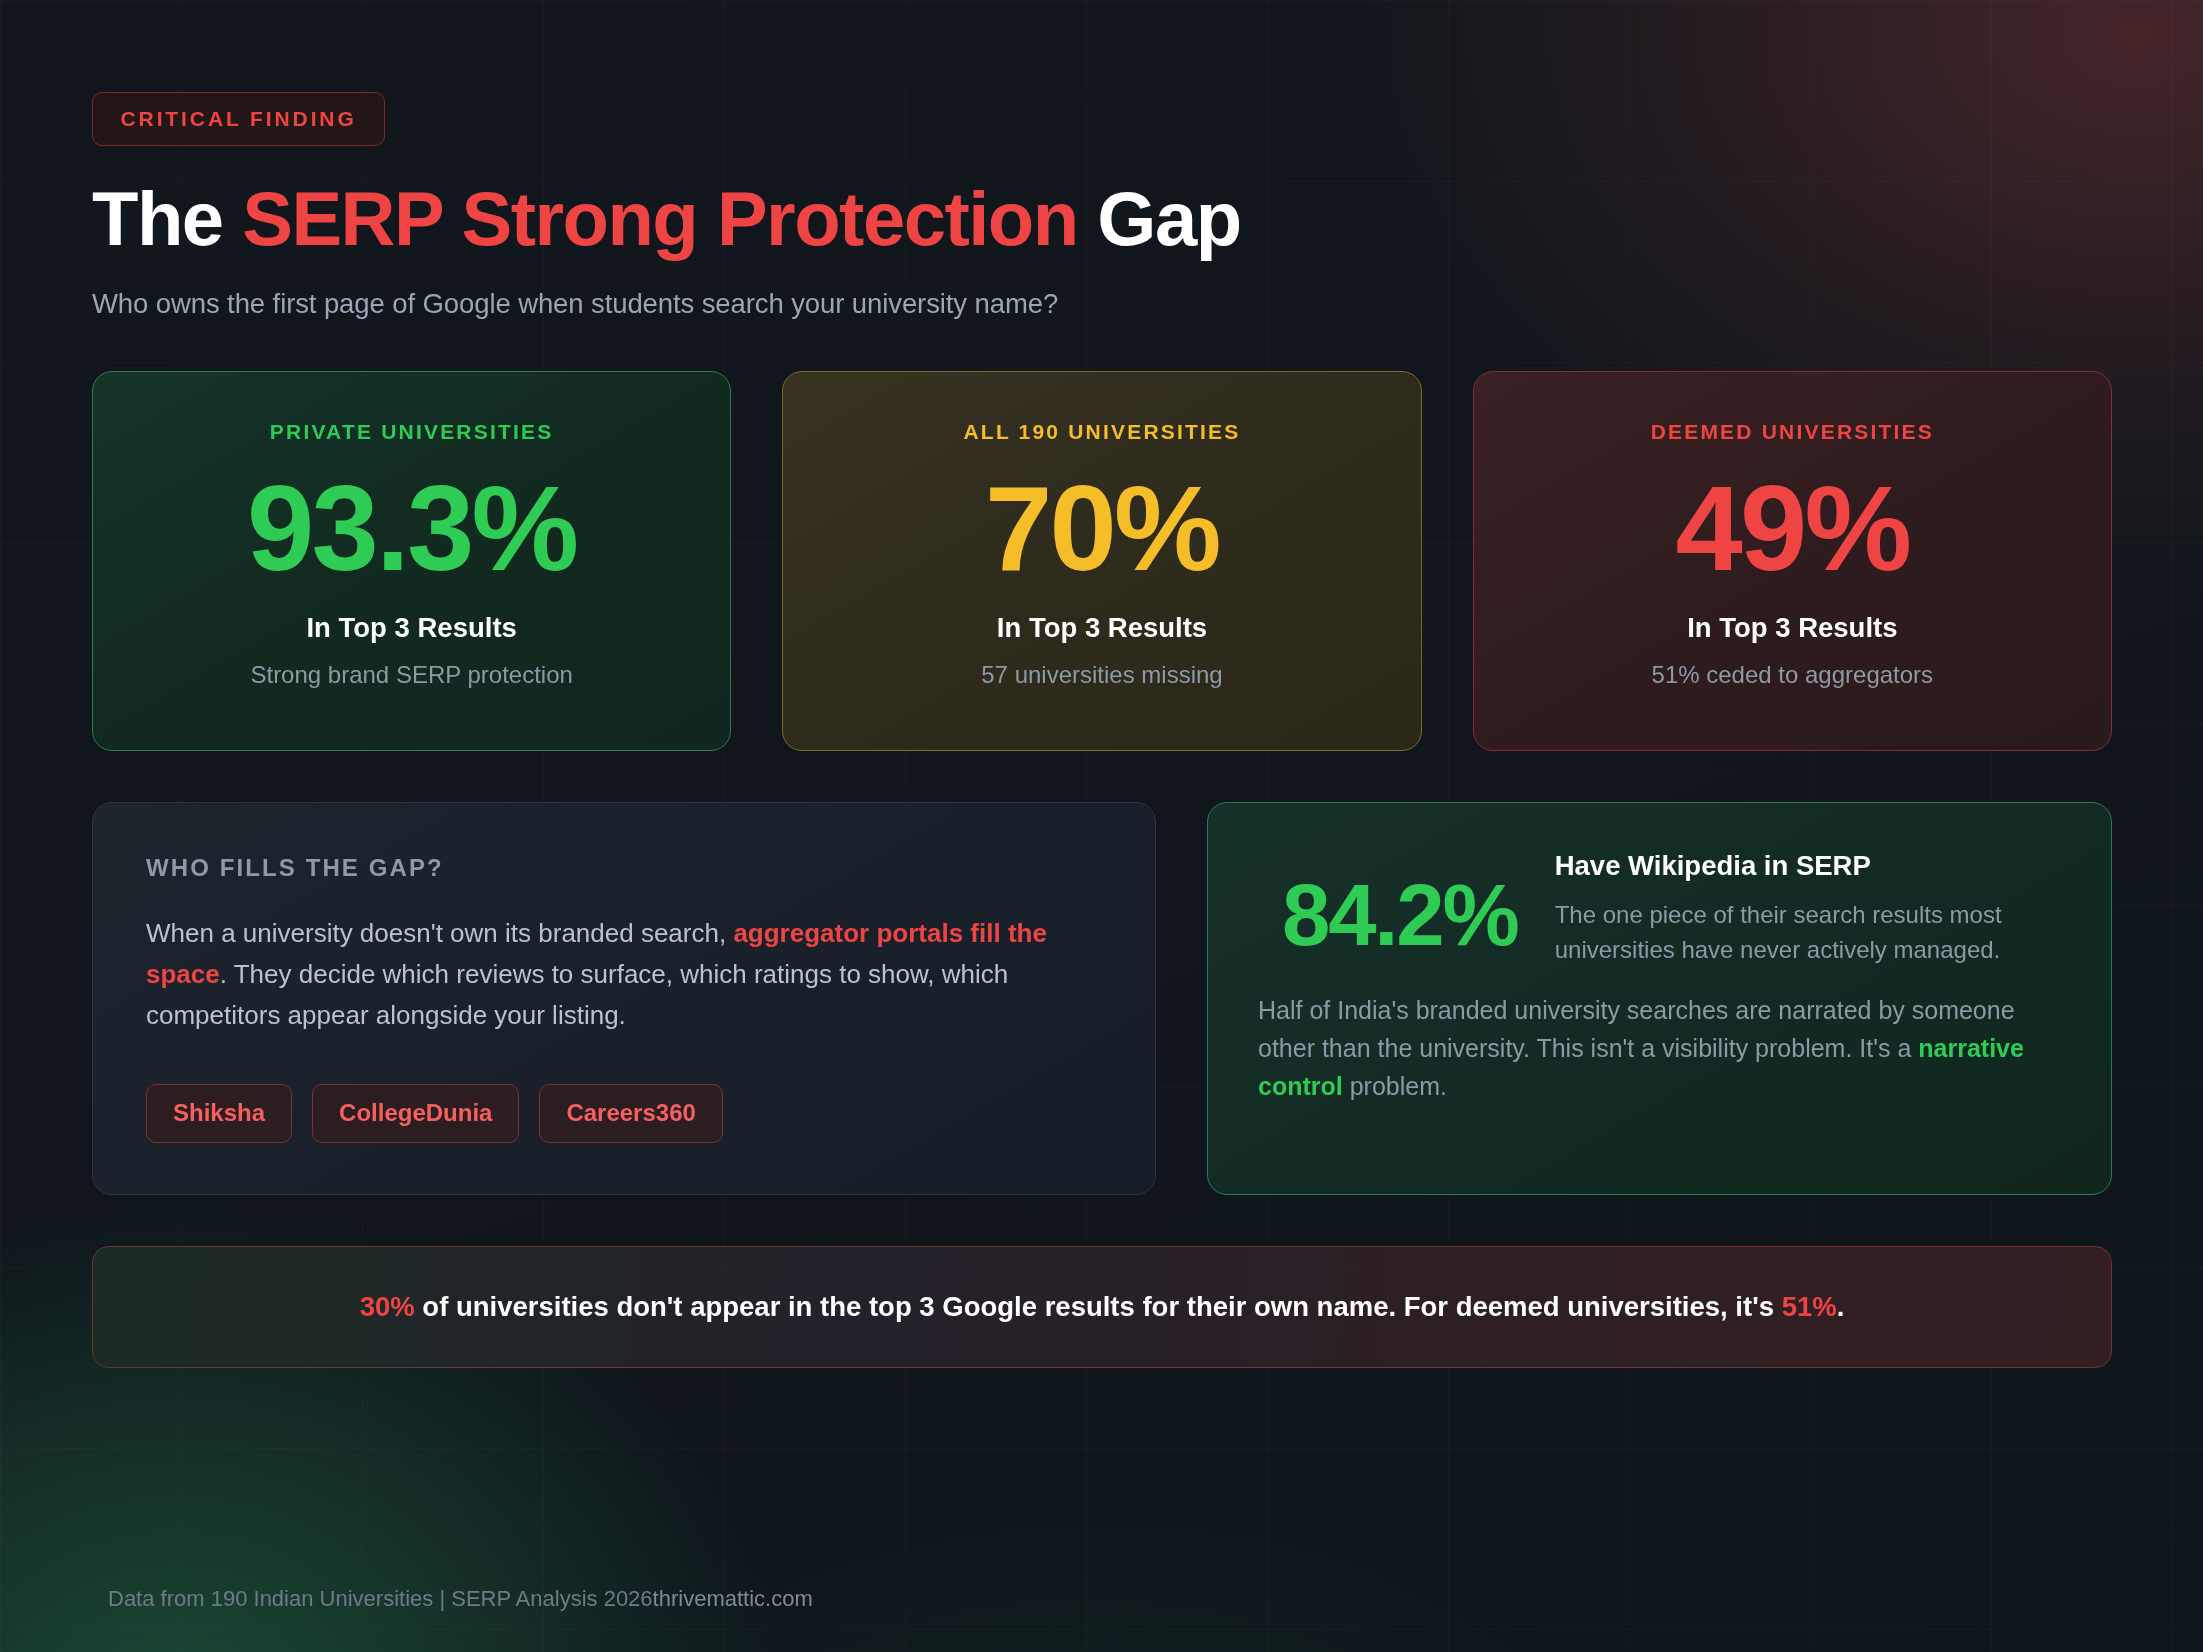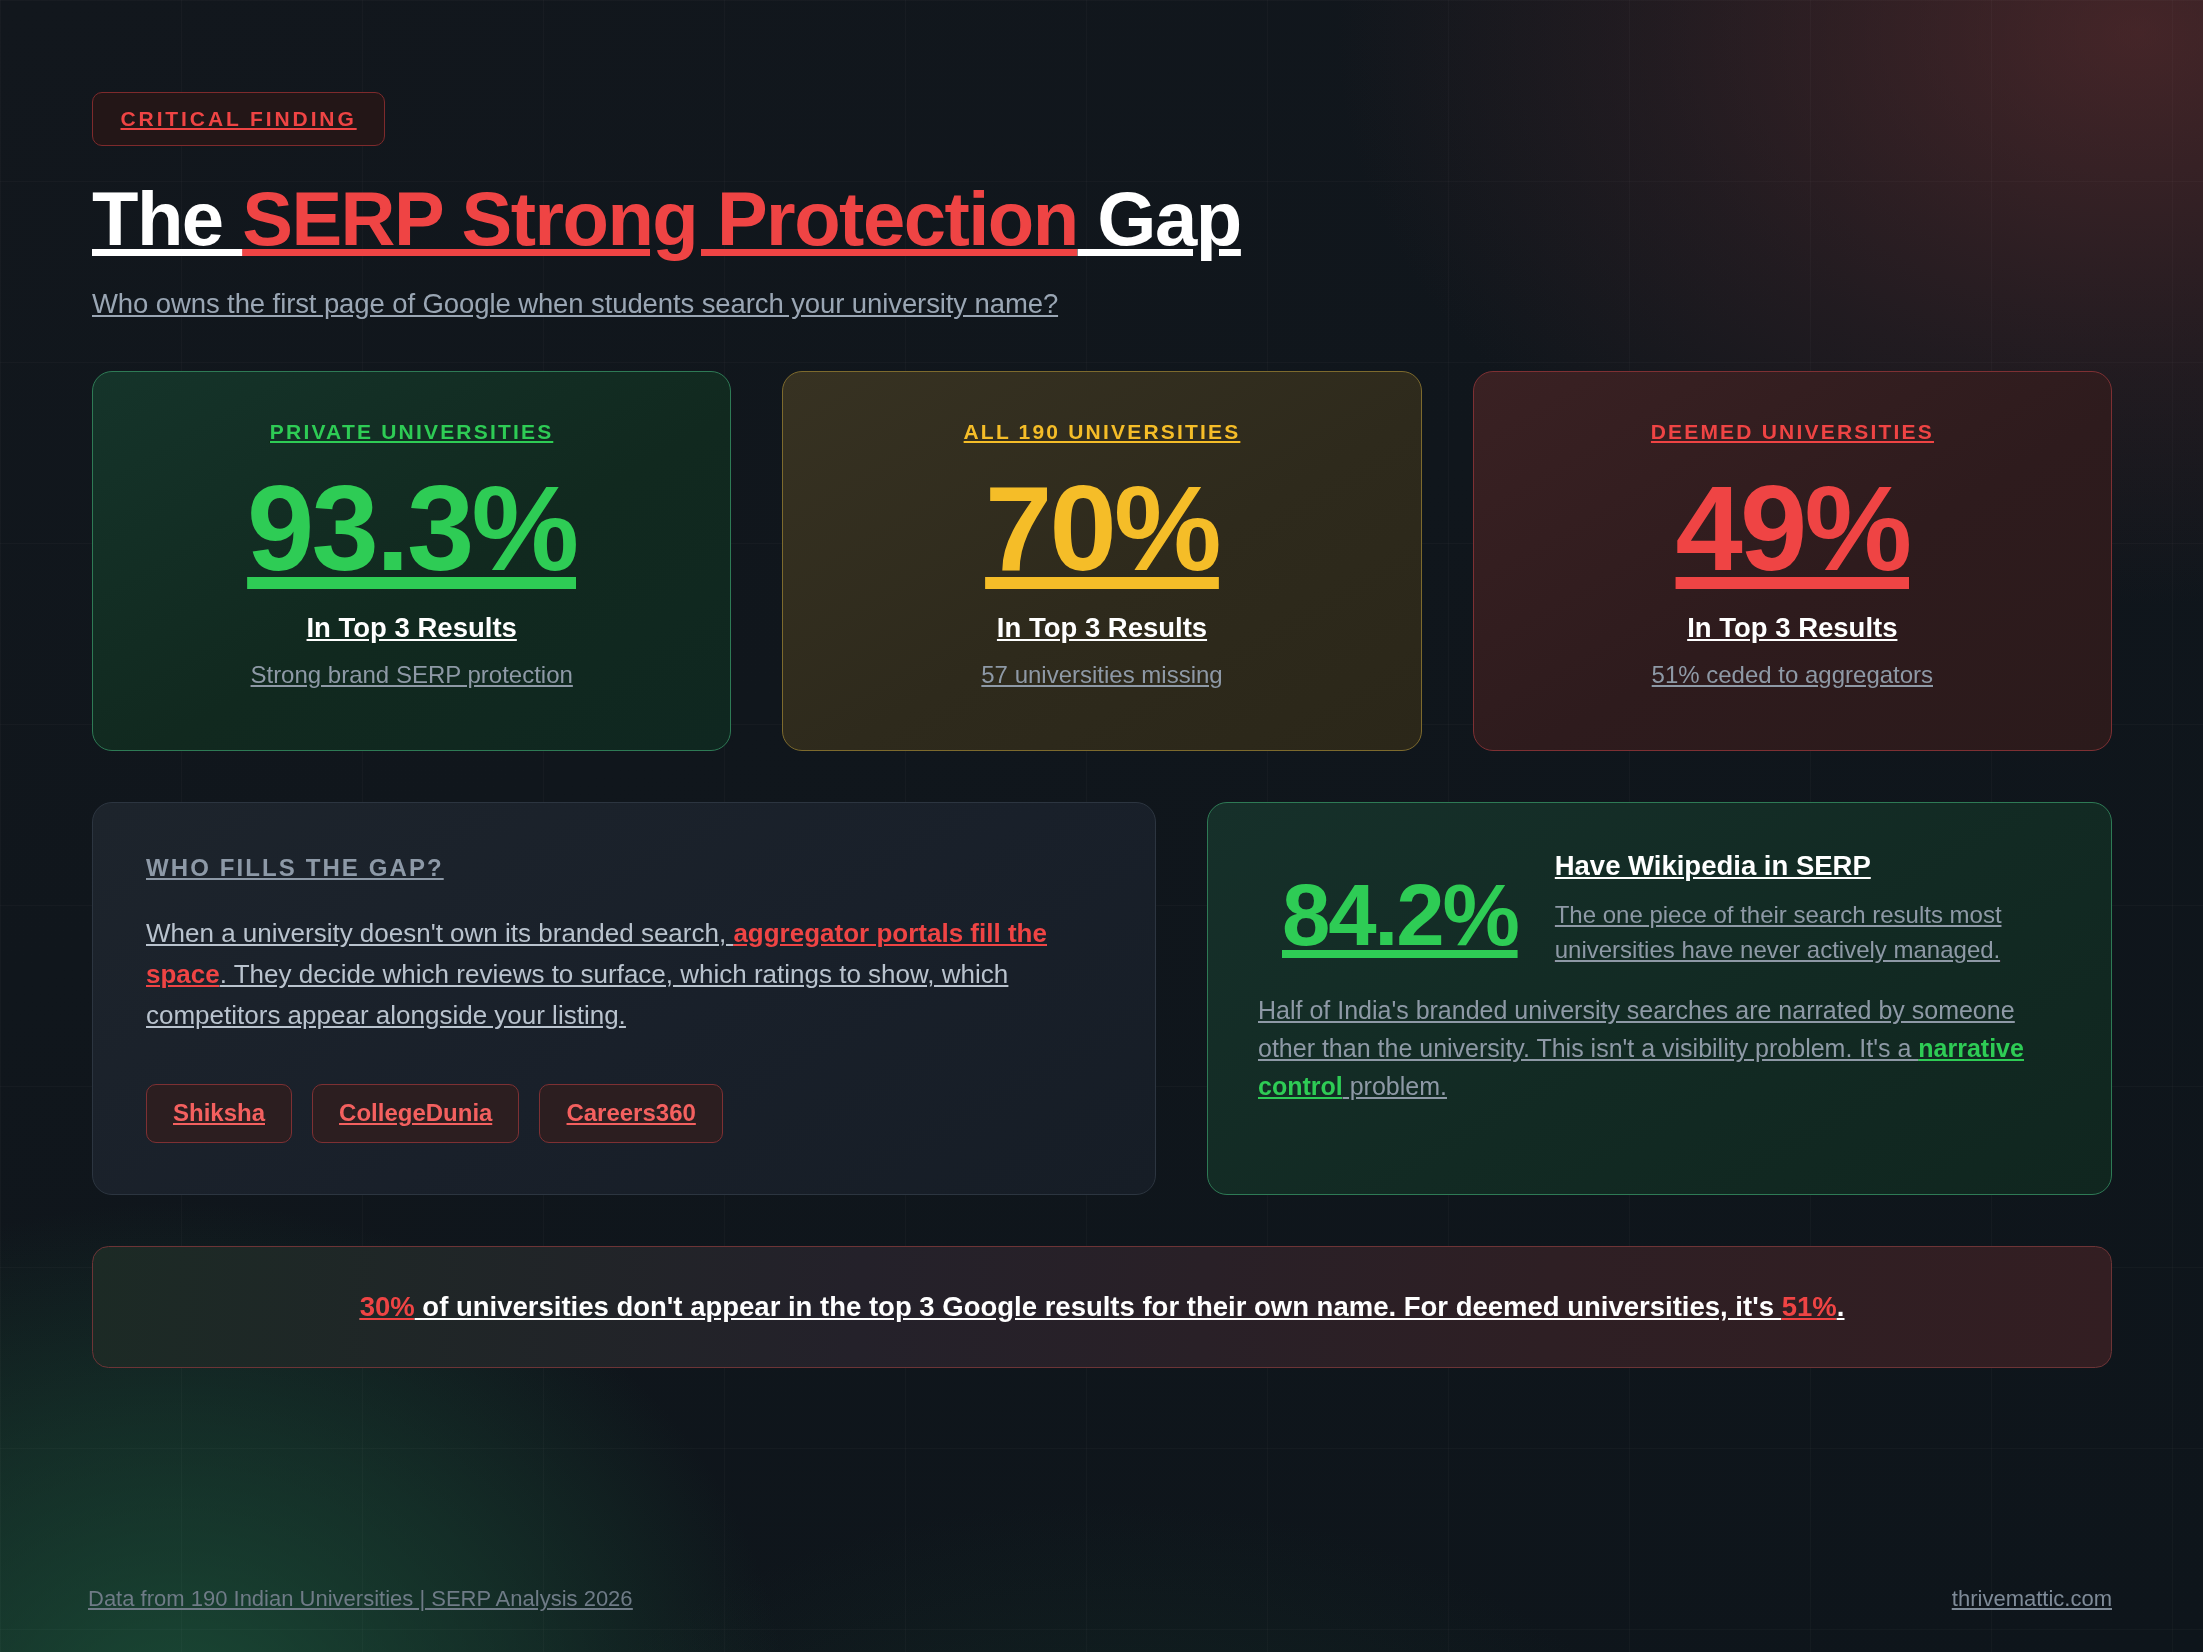--- a/index.html
+++ b/index.html
@@ -1,15 +1,15 @@
 <!DOCTYPE html>
 <html style="font-size:14.7px"><head>
 <meta charset="utf-8">
 <style>
-  * { margin:0; padding:0; box-sizing:border-box;text-decoration:underline; }
+  * { margin:0; padding:0; box-sizing:border-box; }
 
   html, body {
     width:2204px; height:1653px;
     background:#0d1117;
     font-family:"Liberation Sans", sans-serif;
     overflow:hidden;
   }
 
   
   #page {
@@ -182,22 +182,22 @@
     background:linear-gradient(95deg, #1c2a25 0%, #24212a 38%, #2e1f24 72%, #331e22 100%);
     padding:44px 37px;
     text-align:center;
     font-size:27.5px; font-weight:bold; color:#ffffff;
   }
   .banner .hl-red { color:#ef4444; }
 
   
   .footer {
     position:absolute;
-    left:88px; right:92px; bottom:41px;
-    display:flex; justify-content:space-between; align-items:center;
+    left:108px; right:92px; bottom:41px;
+    display:flex; align-items:center;
     font-size:22px;
     color:#6f7b87;
   }
   .footer .brand { color:#7f8b98; }
 </style>
 </head>
 <body>
 
 <div id="page">
   <div id="grid"></div>

